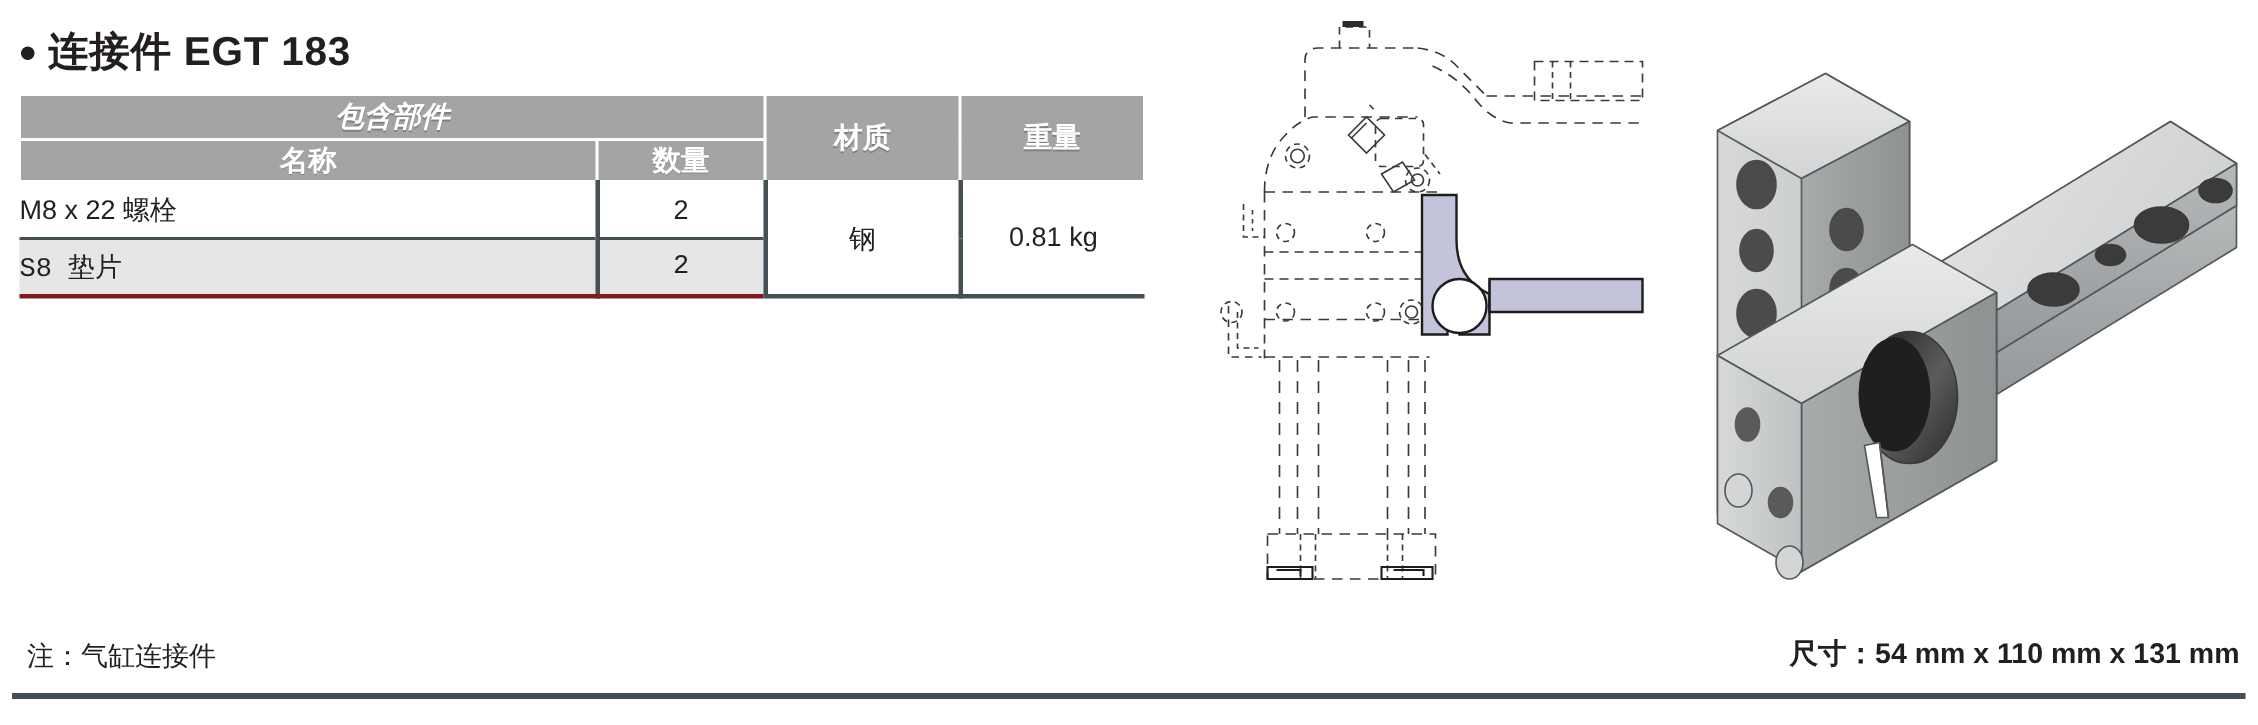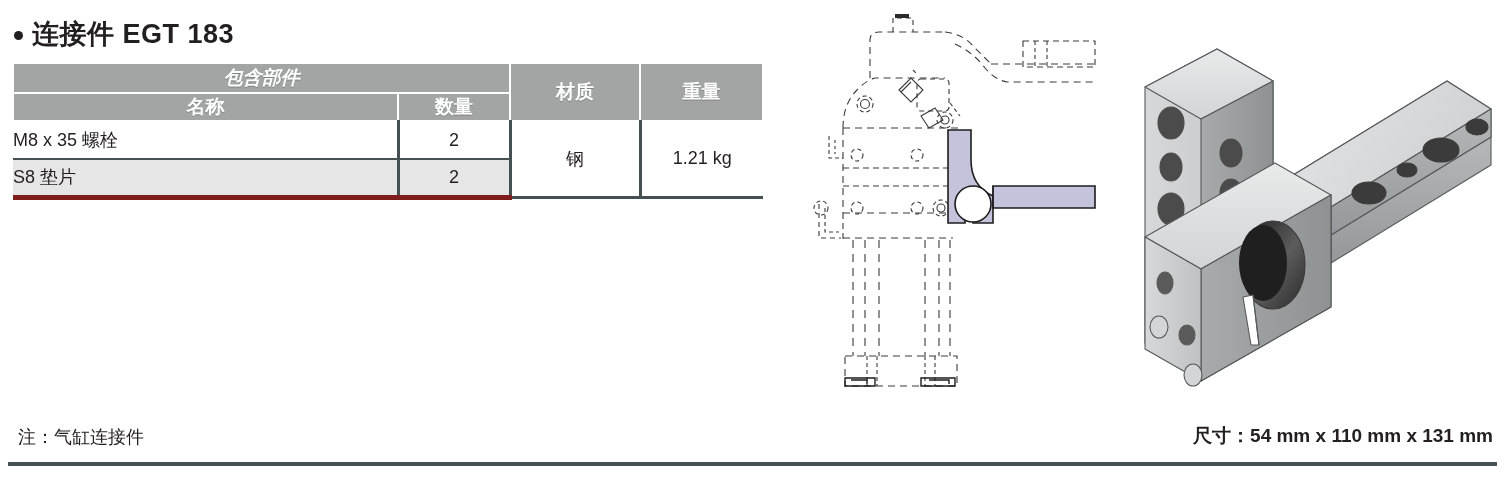--- a/index.html
+++ b/index.html
@@ -95,21 +95,22 @@
     text-align: left;
     padding-left: 12px;
   }
   .cell-center {
     text-align: center;
   }
   .row-alt .cell {
     background: #e6e6e6;
   }
   .row-last .cell {
-    border-bottom: 5px solid #7f1d1d;
+    border-bottom: 3px solid #7f1d1d;
+    font-family: Liberation Mono, monospace;
   }
   .cell-merge {
     text-align: center;
     font-size: 18px;
     color: #231f20;
     vertical-align: middle;
     background: #ffffff;
     border-bottom: 3px solid #455055;
     border-right: 3px solid #455055;
     box-sizing: border-box;
@@ -191,24 +192,24 @@
         <th class="hd hd-tall" rowspan="2">材质</th>
         <th class="hd hd-tall" rowspan="2">重量</th>
       </tr>
       <tr>
         <th class="hd">名称</th>
         <th class="hd">数量</th>
       </tr>
     </thead>
     <tbody>
       <tr>
-        <td class="cell cell-name">M8 x 35 螺栓</td>
+        <td class="cell cell-name">M8 x 22 螺栓</td>
         <td class="cell cell-center">2</td>
         <td class="cell-merge" rowspan="2">钢</td>
-        <td class="cell-merge last-col" rowspan="2">1.21 kg</td>
+        <td class="cell-merge last-col" rowspan="2">0.81 kg</td>
       </tr>
       <tr class="row-alt row-last">
         <td class="cell cell-name">S8 垫片</td>
         <td class="cell cell-center">2</td>
       </tr>
     </tbody>
   </table>
 
   <div id="note">注：气缸连接件</div>
 </div>

